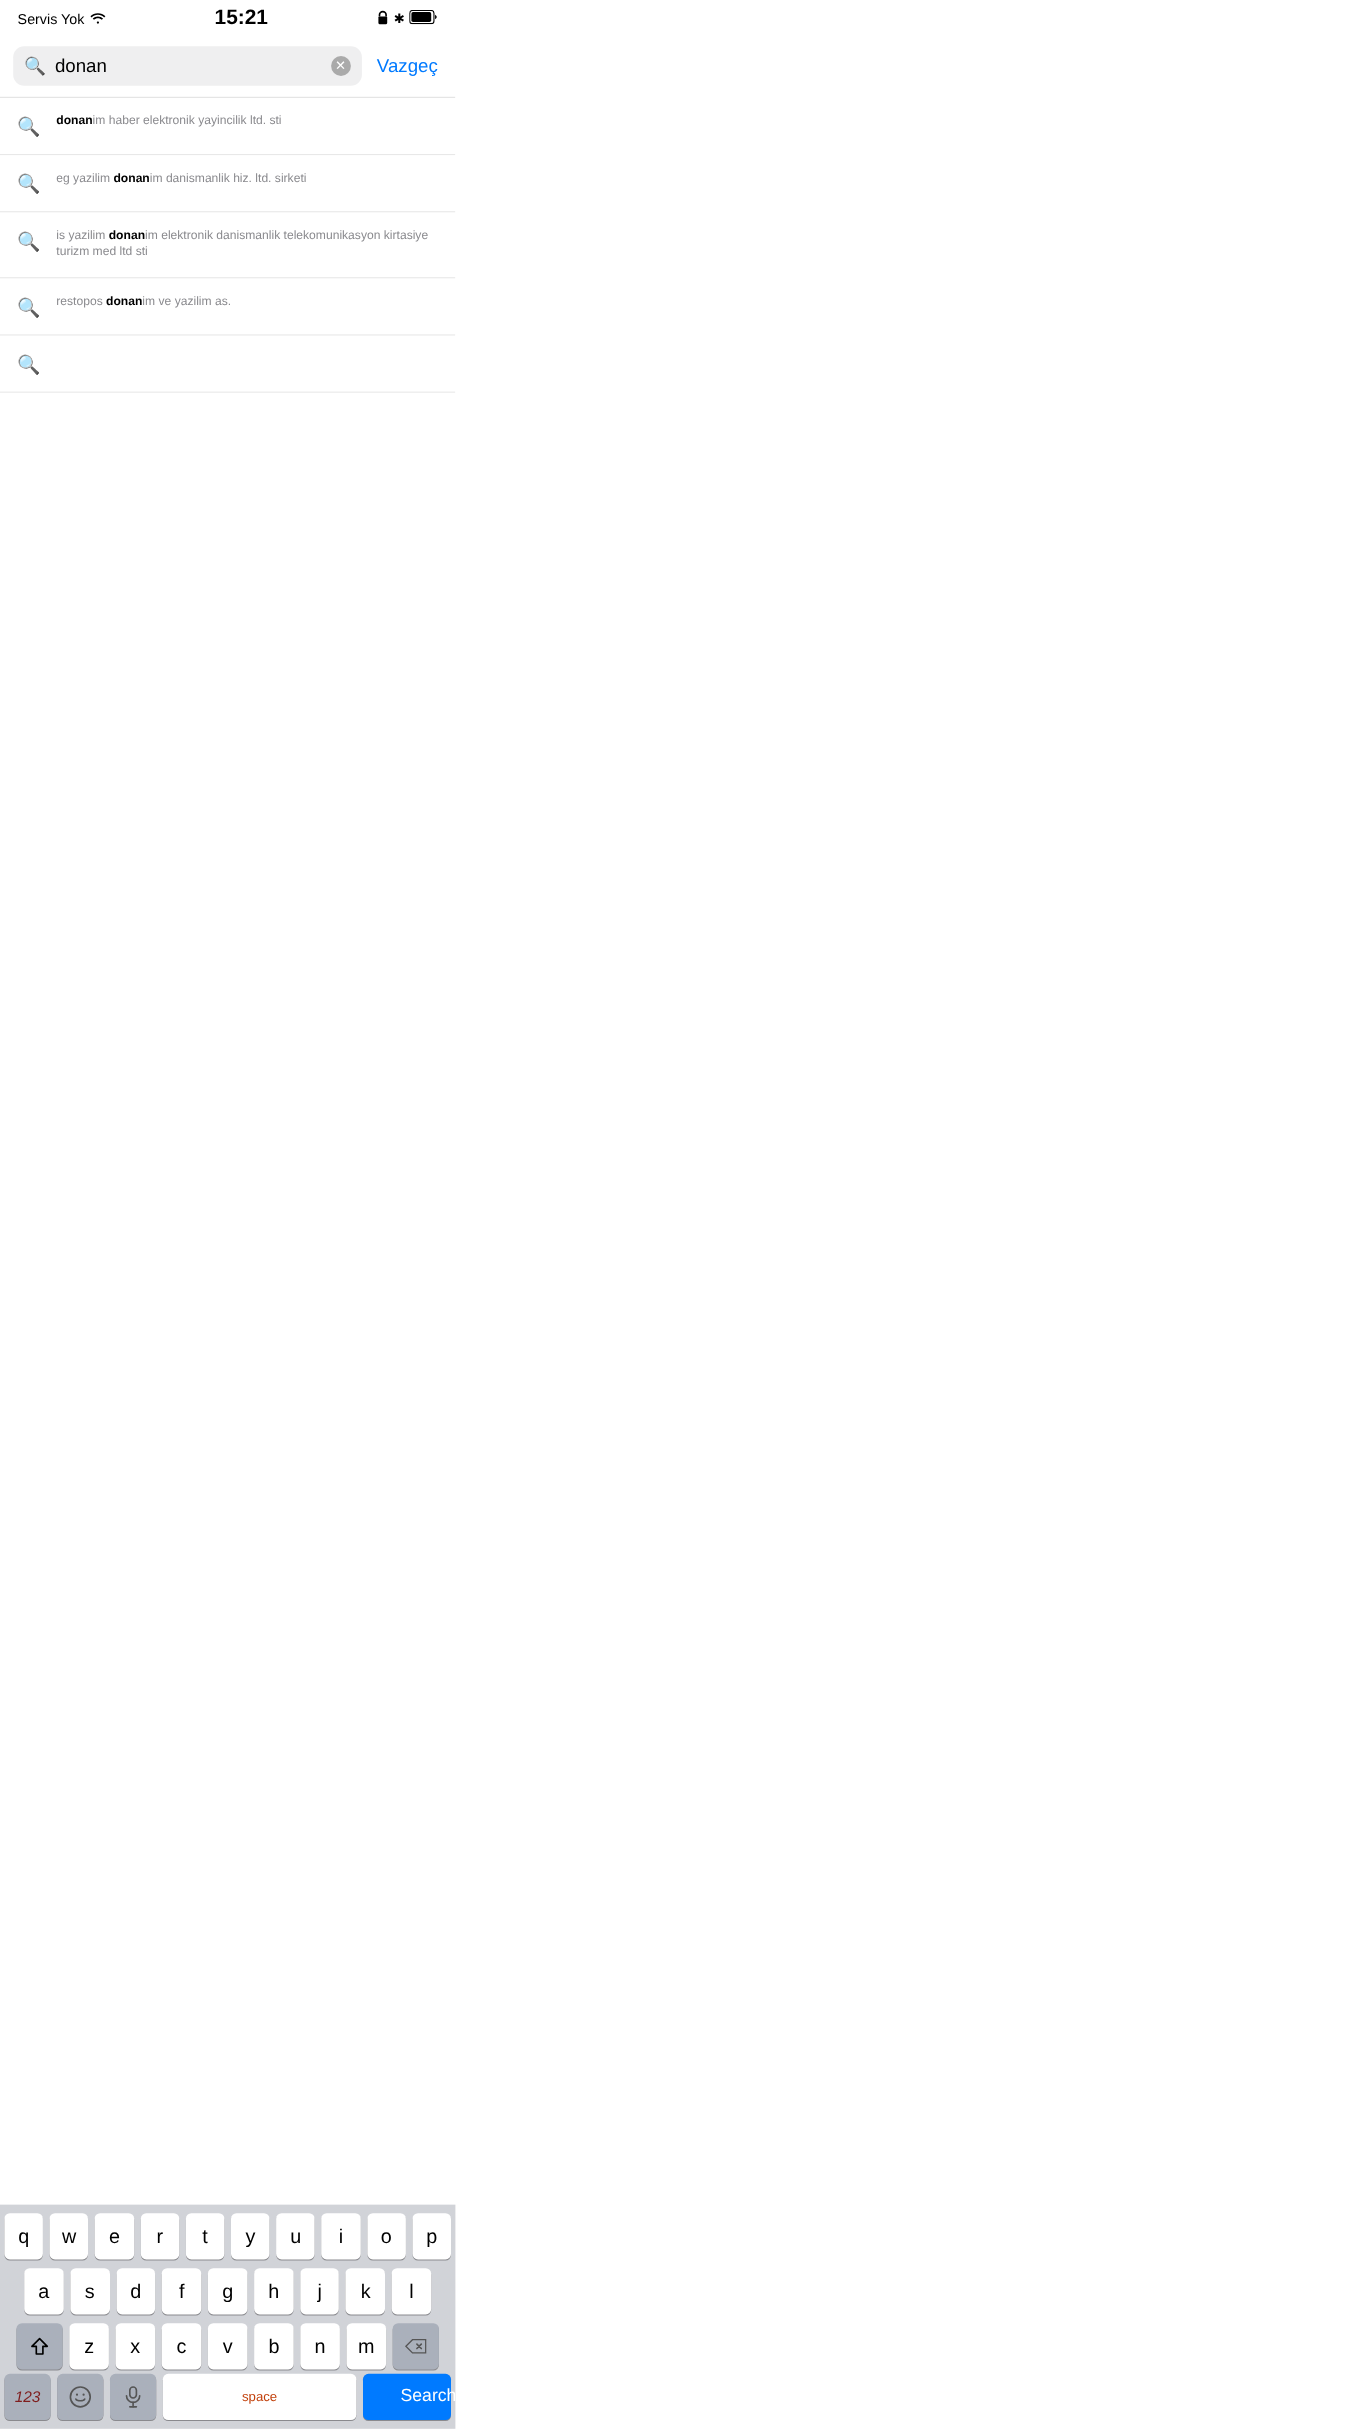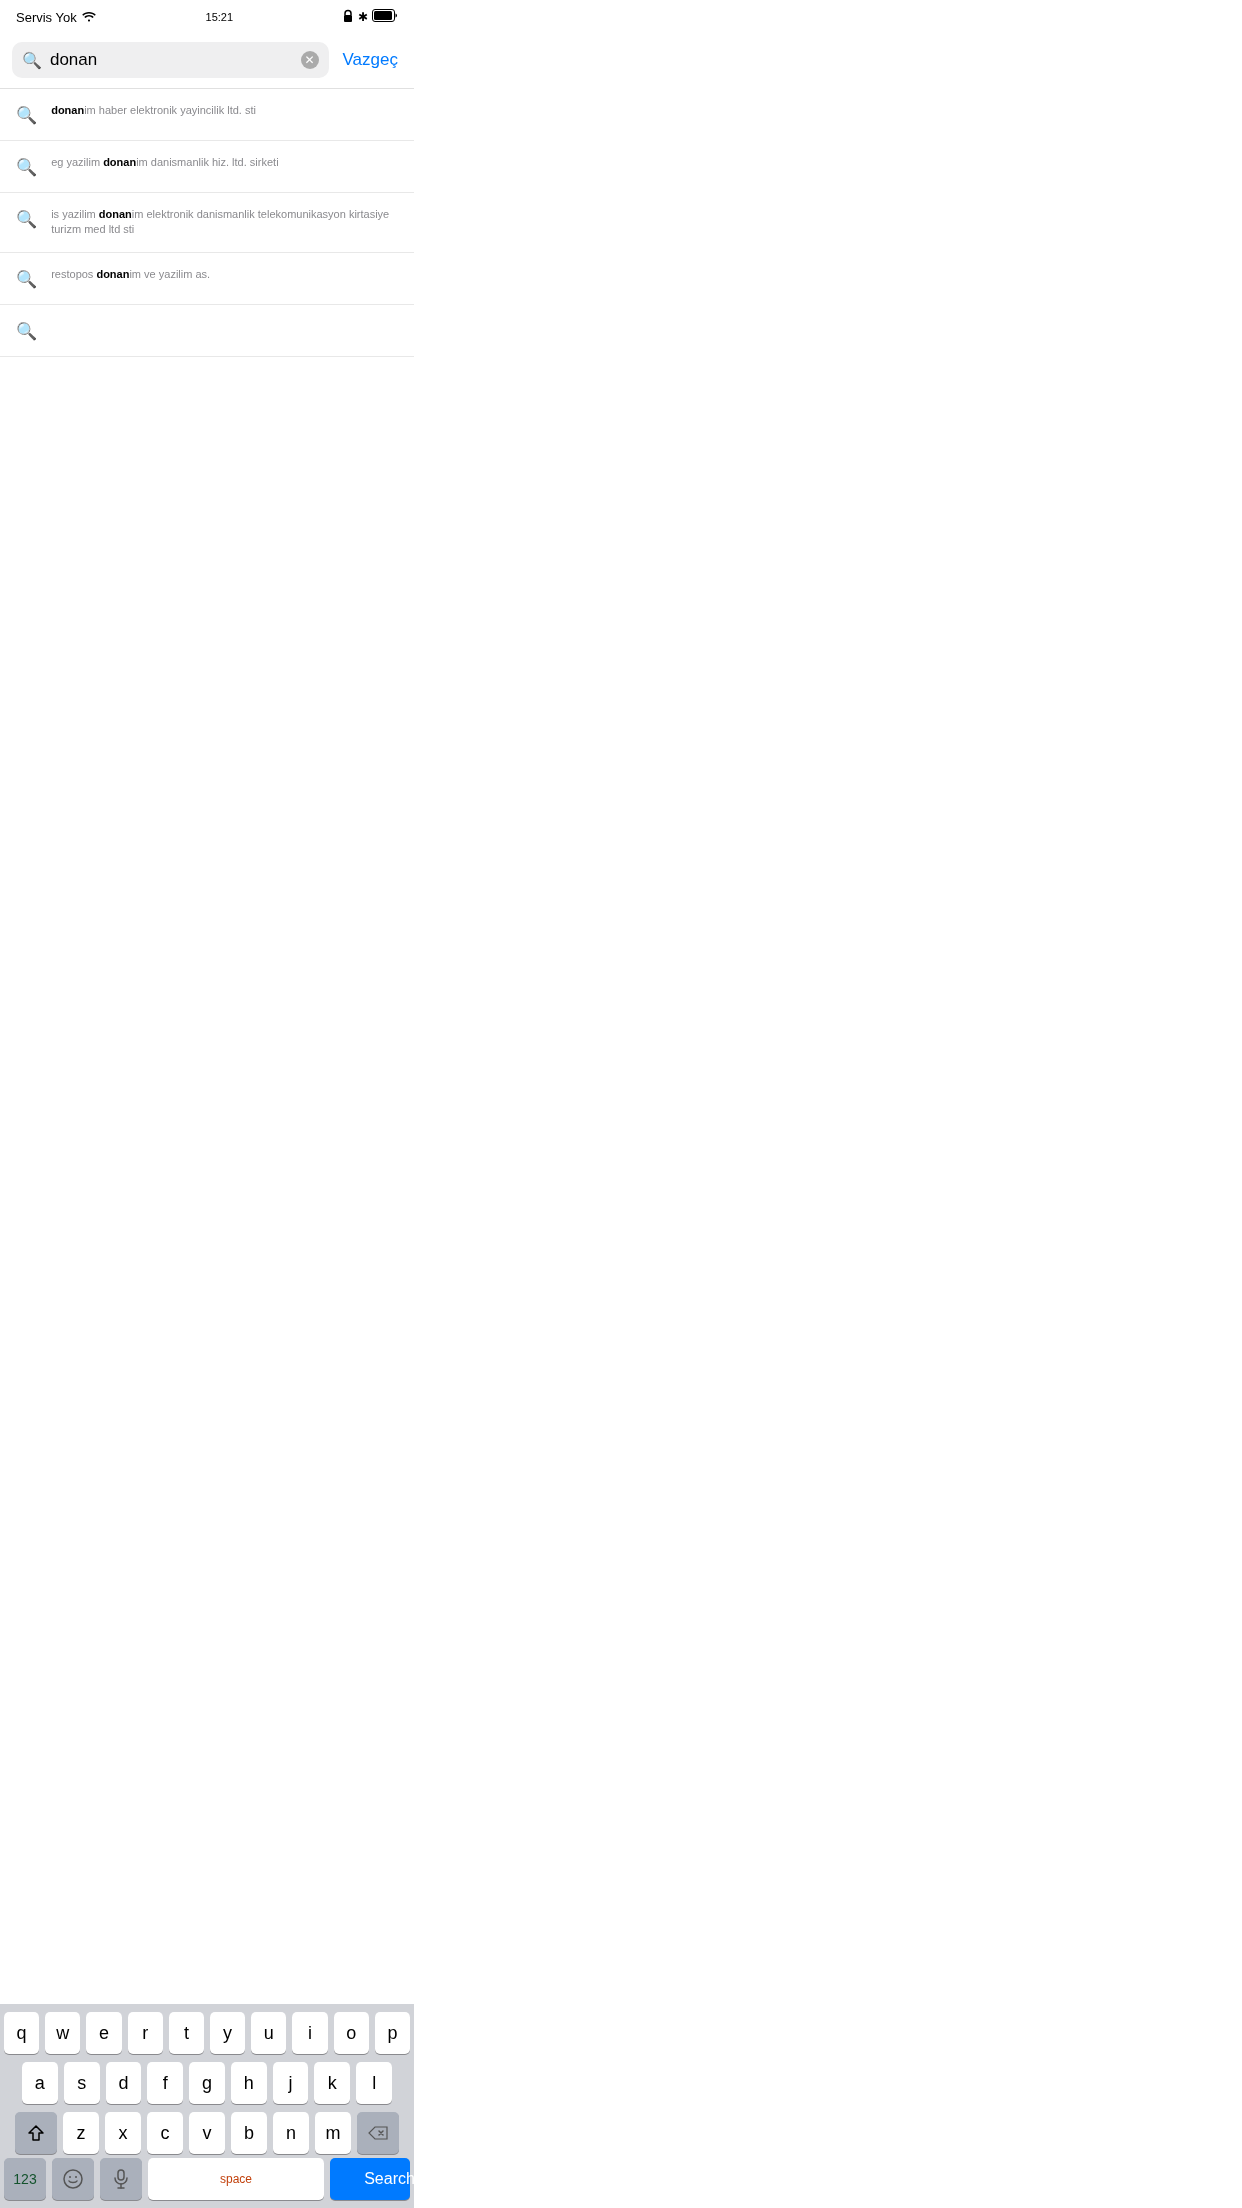--- a/index.html
+++ b/index.html
@@ -136,22 +136,23 @@
       font-weight: 400;
       color: #000;
       cursor: pointer;
       box-shadow: 0 1px 0 #8a8a8e;
       user-select: none;
       flex: 1;
       max-width: 36px;
     }
     .key-special {
       background: #aab0bb;
-      color: #14532d;
+      color: #7f1d1d;
       font-size: 14px;
+      font-style: italic;
     }
     .key-shift { min-width: 42px; max-width: 42px; }
     .key-delete { min-width: 42px; max-width: 42px; }
     .key-numbers { min-width: 42px; max-width: 42px; font-size: 14px; }
     .key-emoji { min-width: 42px; max-width: 42px; }
     .key-mic { min-width: 42px; max-width: 42px; }
     .key-space {
       flex: 1;
       max-width: 180px;
       font-size: 16px;
@@ -180,21 +181,21 @@
   <div class="status-left">
     <span>Servis Yok</span>
     <span>
       <svg width="16" height="12" viewBox="0 0 16 12" fill="none">
         <path d="M8 9.5c.6 0 1 .4 1 1s-.4 1-1 1-1-.4-1-1 .4-1 1-1z" fill="#000"></path>
         <path d="M8 6.5c1.4 0 2.7.6 3.6 1.5l1.1-1.1C11.4 5.7 9.8 5 8 5s-3.4.7-4.7 1.9l1.1 1.1C5.3 7.1 6.6 6.5 8 6.5z" fill="#000"></path>
         <path d="M8 3.5c2.2 0 4.2.9 5.7 2.3l1.1-1.1C13.1 3.1 10.7 2 8 2S2.9 3.1 1.2 4.7l1.1 1.1C3.8 4.4 5.8 3.5 8 3.5z" fill="#000"></path>
       </svg>
     </span>
   </div>
-  <div class="status-center" style="font-weight:400; font-size:11px;">15:21</div>
+  <div class="status-center" style="font-weight:700; font-size:19px;">15:21</div>
   <div class="status-right">
     <span>
       <svg width="12" height="14" viewBox="0 0 12 14" fill="#000">
           <rect x="2" y="6" width="8" height="7" rx="1" fill="#000"></rect>
           <path d="M3 6V4.5a3 3 0 016 0V6" stroke="#000" stroke-width="1.5" fill="none"></path>
         </svg>
     </span>
     <span style="font-size:12px;">✱</span>
     <span>
       <svg width="26" height="13" viewBox="0 0 26 13" fill="none">

